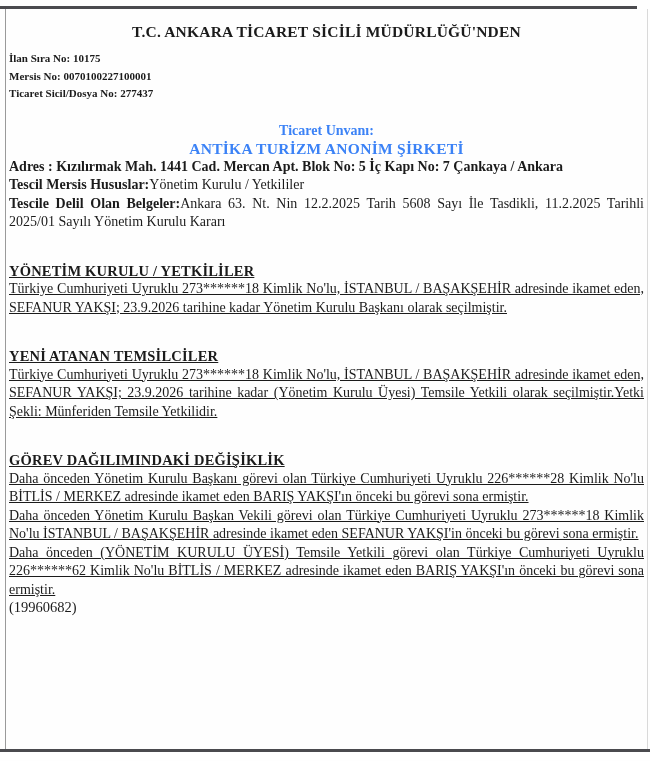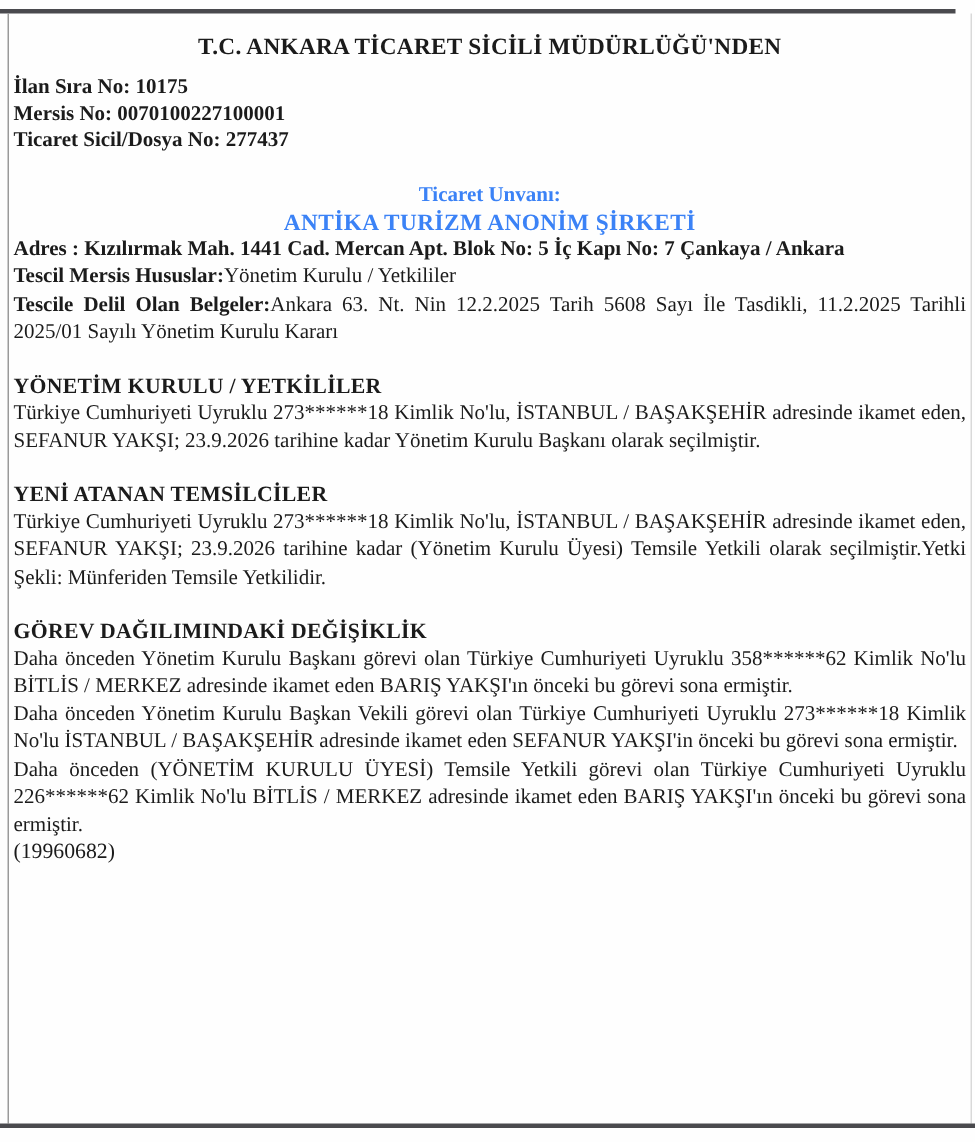--- a/index.html
+++ b/index.html
@@ -48,21 +48,21 @@
     margin-top: 13px;
     font-size: 15.5px;
     line-height: 19px;
     font-weight: bold;
     text-align: center;
     letter-spacing: .2px;
   }
   .info-block { margin-top: 9px; }
   .info-line {
     font-weight: bold;
-    font-size: 14px;
+    font-size: 11px;
     line-height: 17.5px;
   }
   .unvan-block {
     margin-top: 19px;
     text-align: center;
     color: #3b82f6;
   }
   .unvan-caption {
     font-size: 14px;
     line-height: 17px;
@@ -78,21 +78,21 @@
     margin: 0;
     font-size: 14px;
     line-height: 18.5px;
     text-align: justify;
   }
   .address {
     margin-top: 17px;
     font-weight: bold;
   }
   .b { font-weight: bold; }
-  .section { margin-top: 17px; }
+  .section { margin-top: 30px; text-decoration: underline; }
   .section-heading {
     font-weight: bold;
     font-size: 14.5px;
     line-height: 18.5px;
     letter-spacing: .2px;
   }
   .gazette-no {
     text-align: left;
     font-size: 14.5px;
     line-height: 17px;
@@ -135,21 +135,21 @@
       <p class="body">Türkiye Cumhuriyeti Uyruklu 273******18 Kimlik No'lu, İSTANBUL / BAŞAKŞEHİR adresinde ikamet eden, SEFANUR YAKŞI; 23.9.2026 tarihine kadar Yönetim Kurulu Başkanı olarak seçilmiştir.</p>
     </div>
 
     <div class="section">
       <div class="section-heading">YENİ ATANAN TEMSİLCİLER</div>
       <p class="body">Türkiye Cumhuriyeti Uyruklu 273******18 Kimlik No'lu, İSTANBUL / BAŞAKŞEHİR adresinde ikamet eden, SEFANUR YAKŞI; 23.9.2026 tarihine kadar (Yönetim Kurulu Üyesi) Temsile Yetkili olarak seçilmiştir.Yetki Şekli: Münferiden Temsile Yetkilidir.</p>
     </div>
 
     <div class="section">
       <div class="section-heading">GÖREV DAĞILIMINDAKİ DEĞİŞİKLİK</div>
-      <p class="body">Daha önceden Yönetim Kurulu Başkanı görevi olan Türkiye Cumhuriyeti Uyruklu 358******62 Kimlik No'lu BİTLİS / MERKEZ adresinde ikamet eden BARIŞ YAKŞI'ın önceki bu görevi sona ermiştir.</p>
+      <p class="body">Daha önceden Yönetim Kurulu Başkanı görevi olan Türkiye Cumhuriyeti Uyruklu 226******28 Kimlik No'lu BİTLİS / MERKEZ adresinde ikamet eden BARIŞ YAKŞI'ın önceki bu görevi sona ermiştir.</p>
       <p class="body">Daha önceden Yönetim Kurulu Başkan Vekili görevi olan Türkiye Cumhuriyeti Uyruklu 273******18 Kimlik No'lu İSTANBUL / BAŞAKŞEHİR adresinde ikamet eden SEFANUR YAKŞI'in önceki bu görevi sona ermiştir.</p>
       <p class="body">Daha önceden (YÖNETİM KURULU ÜYESİ) Temsile Yetkili görevi olan Türkiye Cumhuriyeti Uyruklu 226******62 Kimlik No'lu BİTLİS / MERKEZ adresinde ikamet eden BARIŞ YAKŞI'ın önceki bu görevi sona ermiştir.</p>
     </div>
 
     <p class="gazette-no">(19960682)</p>
 
   </div>
 </div>
 
 </body></html>

